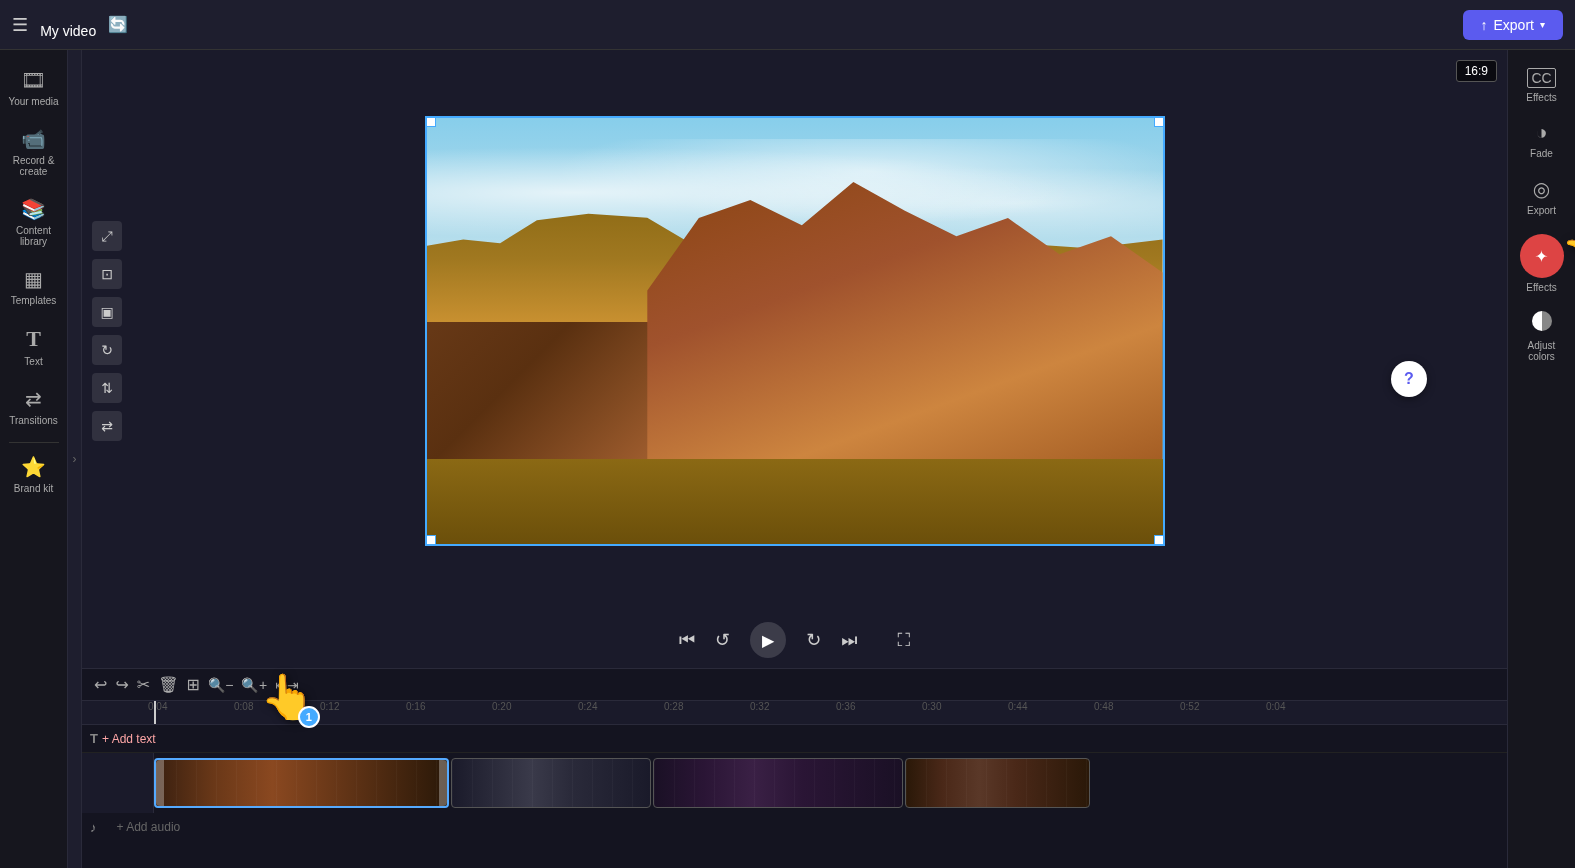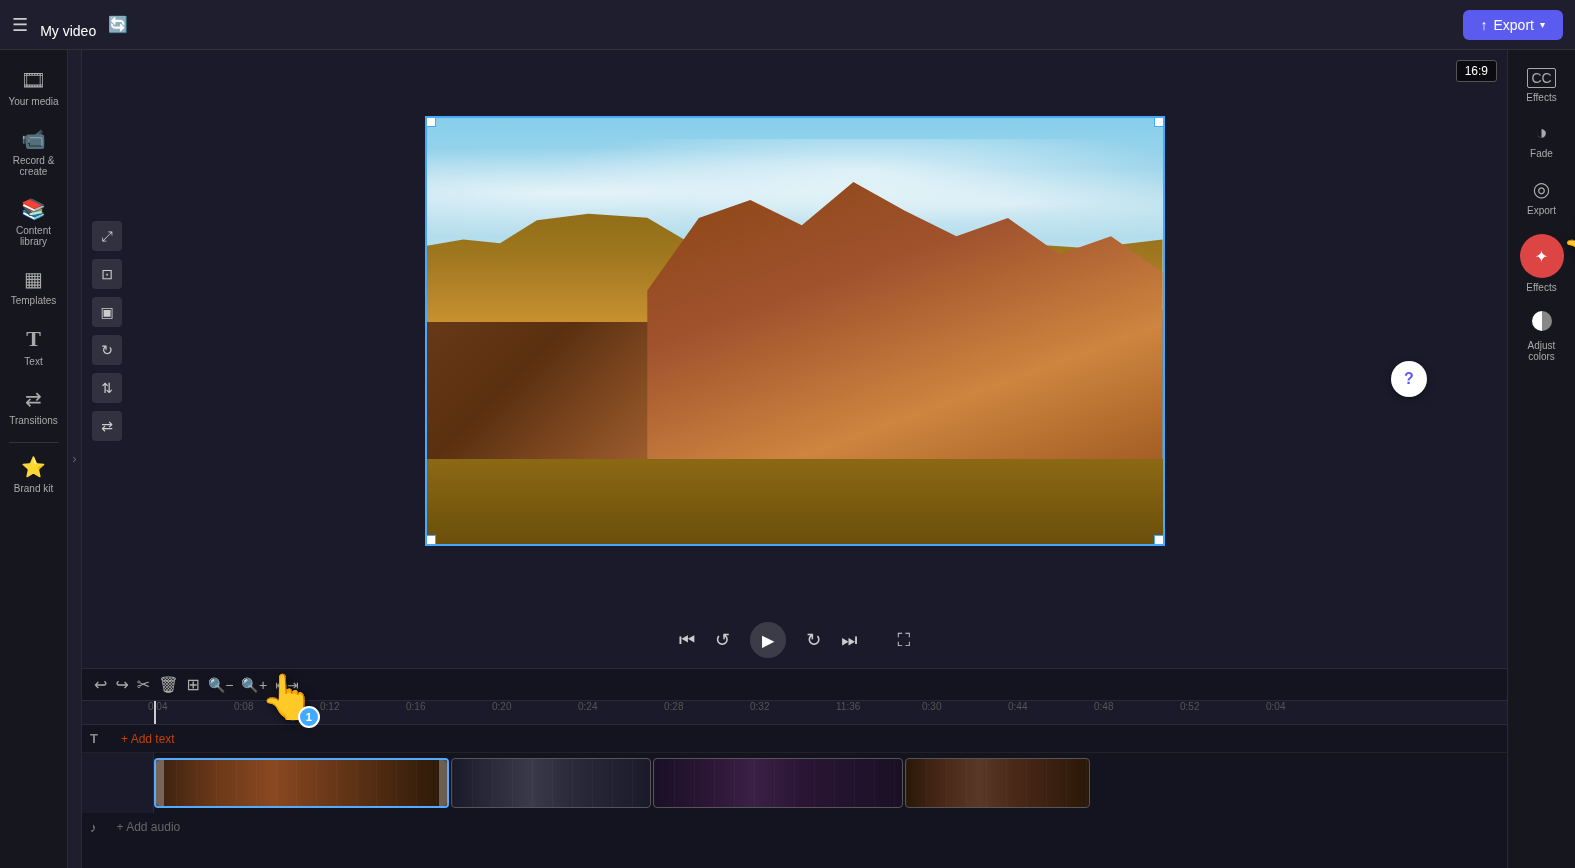--- a/index.html
+++ b/index.html
@@ -139,21 +139,21 @@
       flex: 1; text-align: center; font-size: 13px; color: #ccc;
     }
     .zoom-btn { color: #aaa; cursor: pointer; font-size: 14px; background: none; border: none; }
 
     
     #timeline-tracks { flex: 1; position: relative; overflow: hidden; }
     #text-track {
       height: 28px; display: flex; align-items: center; padding-left: 8px;
       font-size: 12px; color: #666; border-bottom: 1px solid #222;
     }
-    .add-text-btn { color: #c2410c; cursor: pointer; font-size: 12px; margin-left: 19px; }
+    .add-text-btn { color: #fca5a5; cursor: pointer; font-size: 12px; margin-left: 0; }
     #video-track {
       height: 60px; position: relative; display: flex; align-items: center;
     }
     .track-label {
       width: 72px; min-width: 72px; height: 100%; display: flex; align-items: center;
       justify-content: center; background: #1a1a2a; border-right: 1px solid #2a2a3a;
       font-size: 10px; color: #888;
     }
     #video-clips {
       flex: 1; height: 100%; display: flex; align-items: center;
@@ -352,21 +352,21 @@
         <div id="playhead-wrapper" style="position:absolute;left:72px;top:0;width:2px;height:200px;background:#ccc;z-index:20;"></div>
         <div class="ruler-container">
           <div class="ruler-tick">0:04</div>
           <div class="ruler-tick">0:08</div>
           <div class="ruler-tick">0:12</div>
           <div class="ruler-tick">0:16</div>
           <div class="ruler-tick">0:20</div>
           <div class="ruler-tick">0:24</div>
           <div class="ruler-tick">0:28</div>
           <div class="ruler-tick">0:32</div>
-          <div class="ruler-tick">11:36</div>
+          <div class="ruler-tick">0:36</div>
           <div class="ruler-tick">0:30</div>
           <div class="ruler-tick">0:44</div>
           <div class="ruler-tick">0:48</div>
           <div class="ruler-tick">0:52</div>
           <div class="ruler-tick">0:04</div>
         </div>
       </div>
 
       <div id="timeline-tracks">
 

